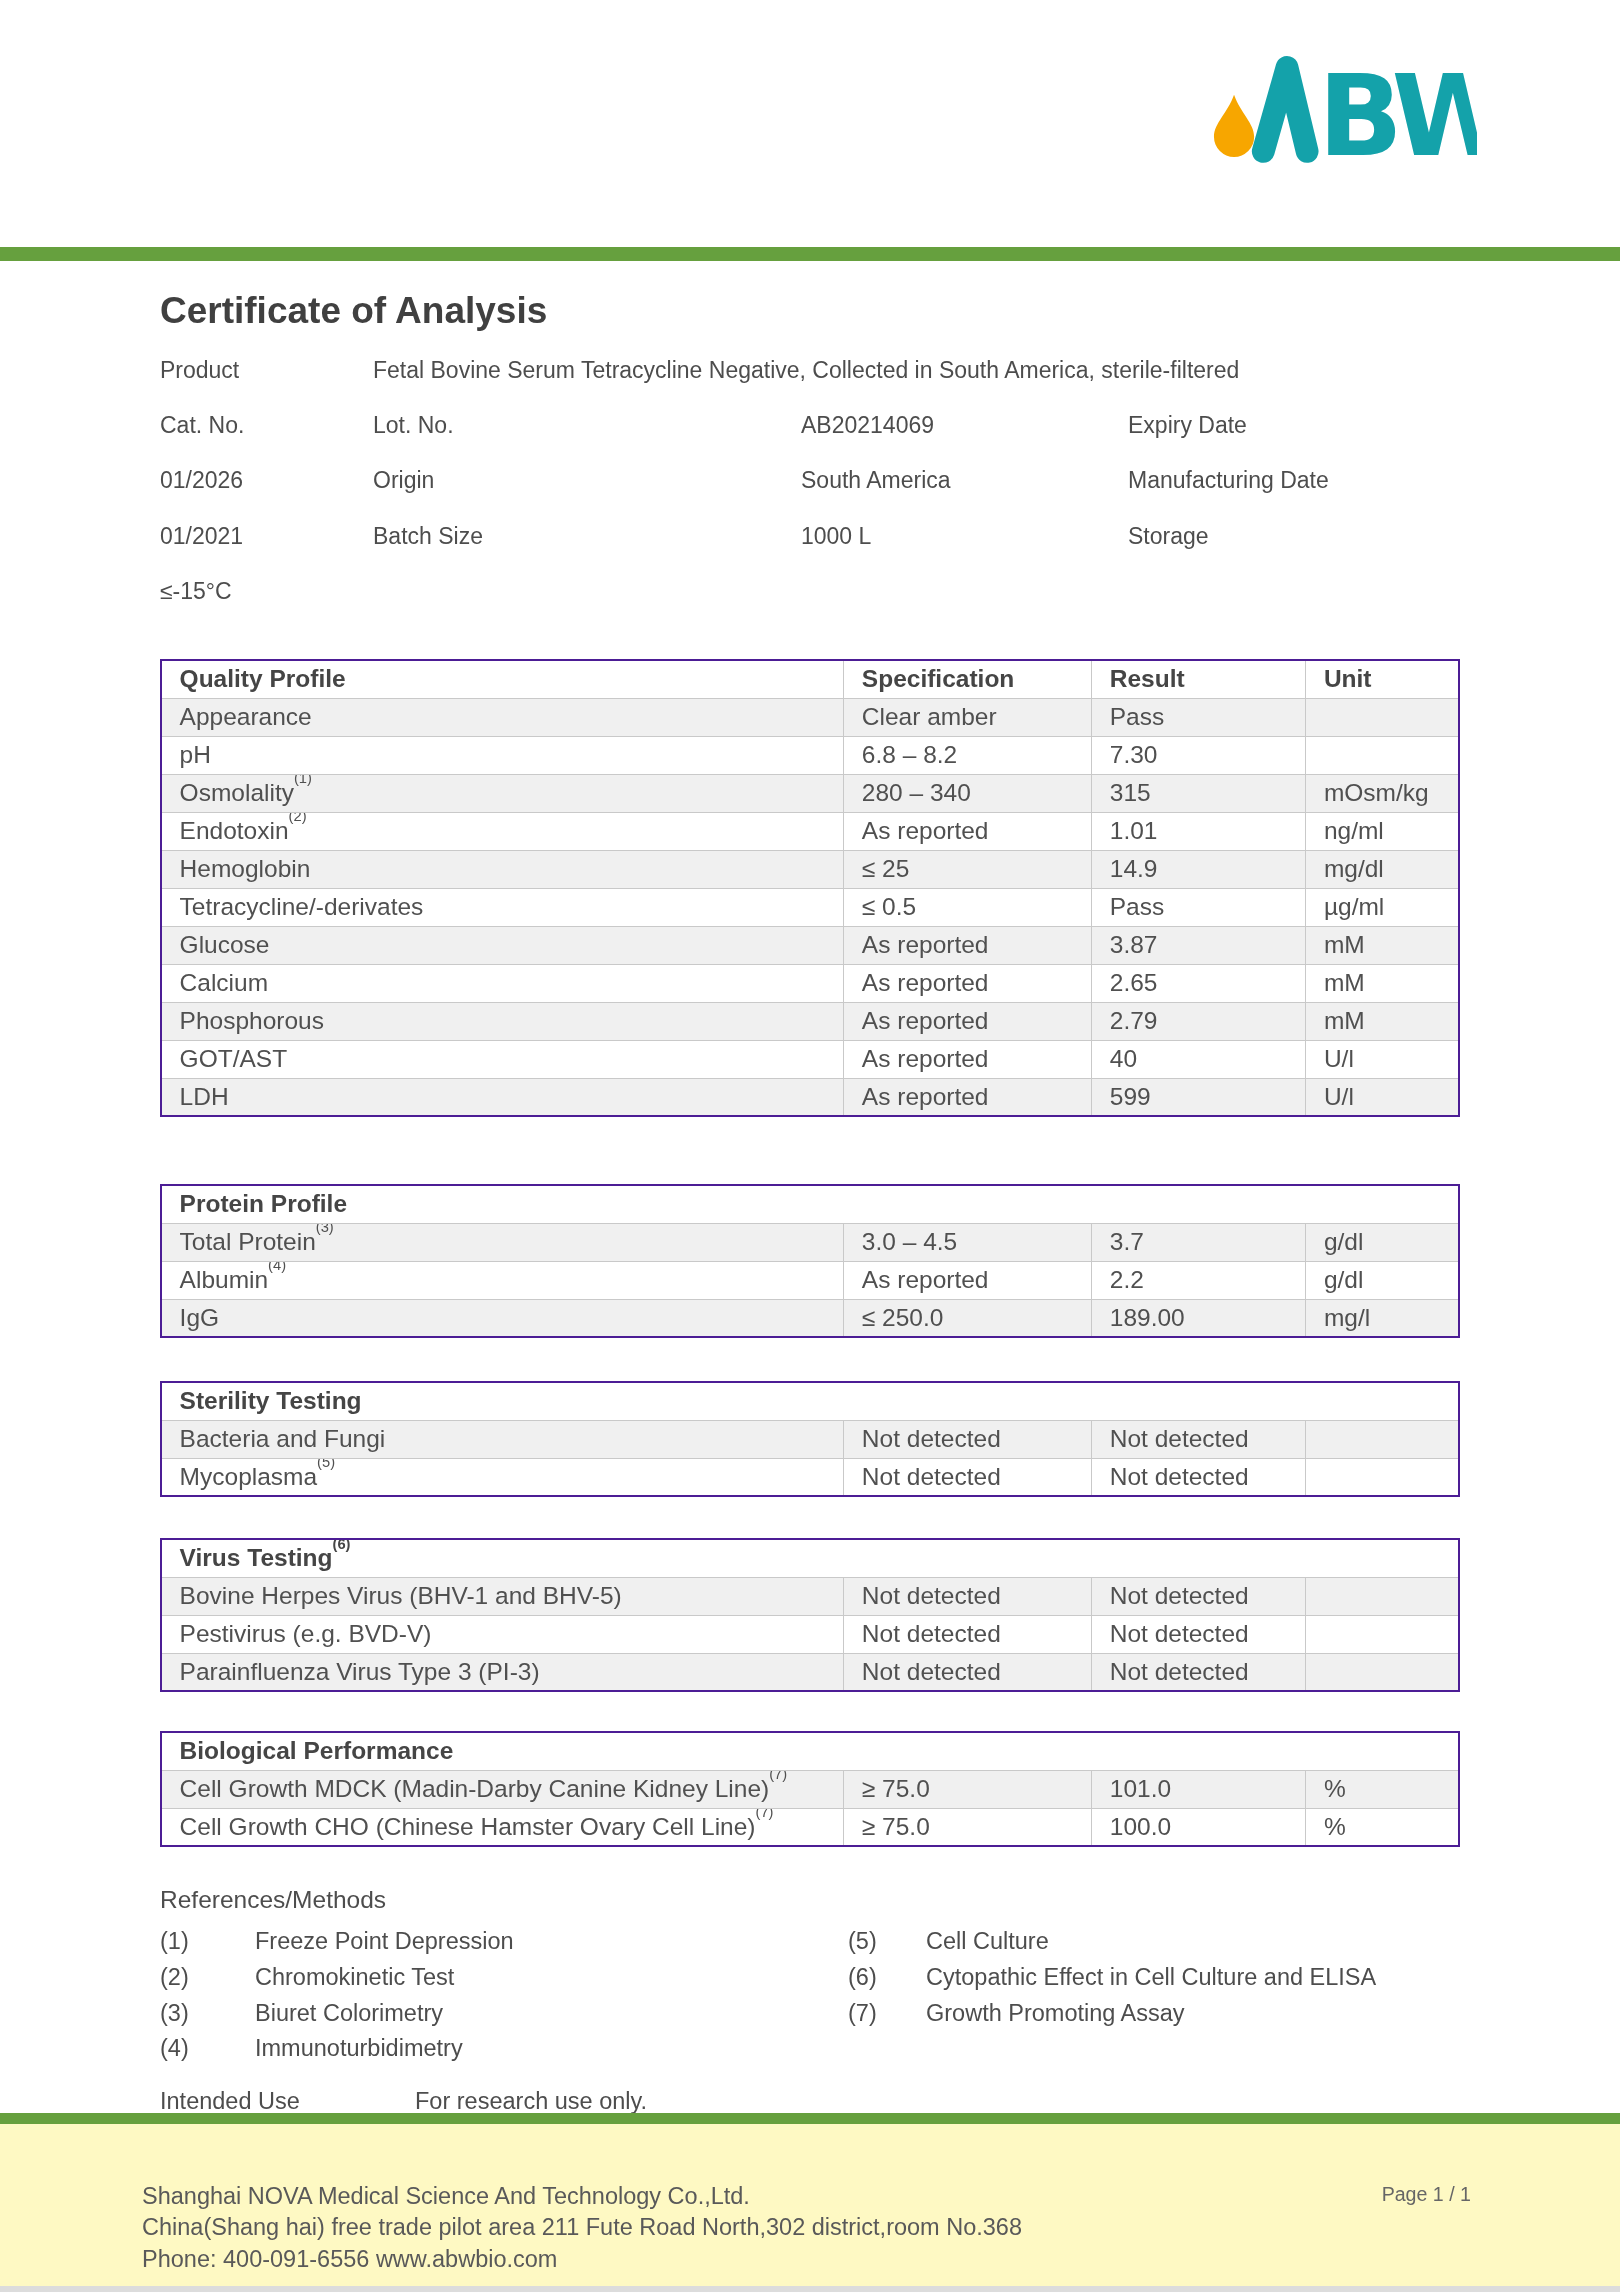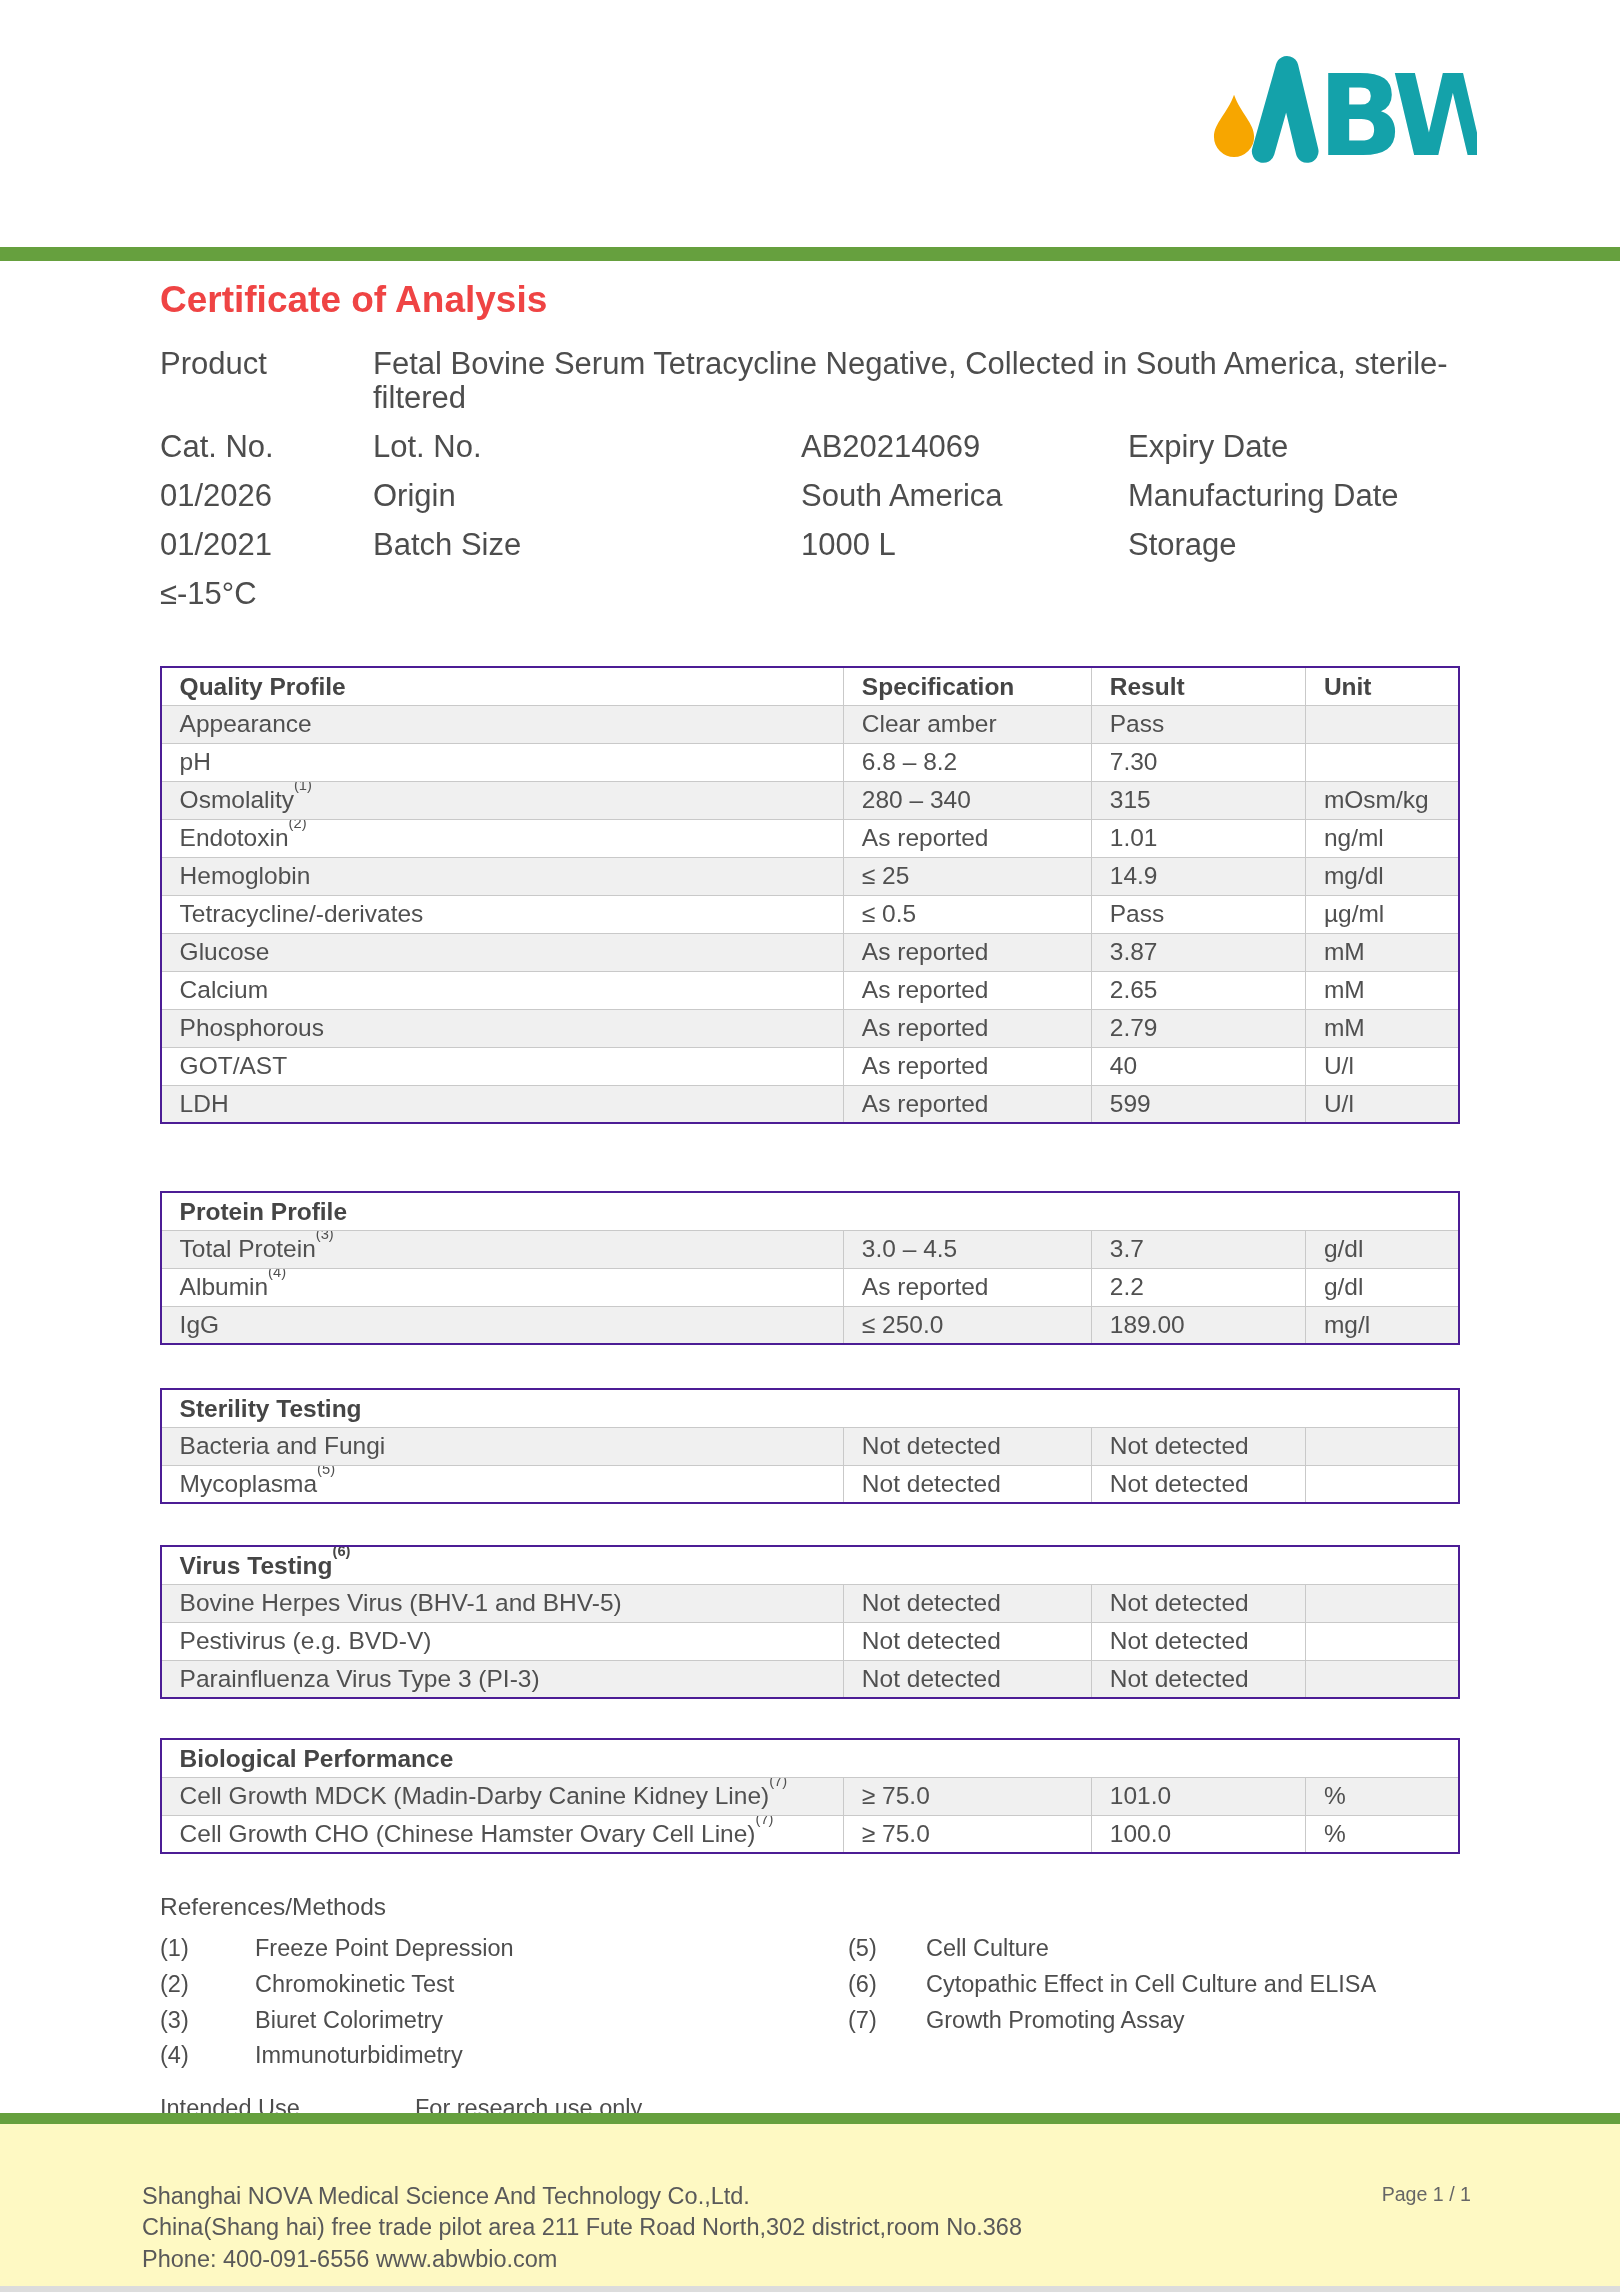--- a/index.html
+++ b/index.html
@@ -18,33 +18,33 @@
   
   .header { position: relative; height: 247px; text-align: right; }
   .logo { position: absolute; top: 49px; right: 143px; }
 
   .green-bar { width: 100%; height: 13.7px; background: #66a03e; }
 
   
   .content { padding: 0 160px; }
 
   .page-title {
-    margin-top: 18px;
+    margin-top: 29px;
     font-size: 37px;
     font-weight: bold;
-    color: #ef4444;
+    color: #404040;
     line-height: 1.15;
   }
 
   .info-grid {
     display: grid;
     grid-template-columns: 213px 428px 327px 1fr;
-    row-gap: 15px;
+    row-gap: 30px;
     margin-top: 25.5px;
-    font-size: 31px;
+    font-size: 23px;
     line-height: 1.1;
   }
   .info-grid .span3 { grid-column: 2 / 5; }
 
   
   table {
     width: 100%;
     border-collapse: collapse;
     table-layout: fixed;
     font-size: 24.5px;

